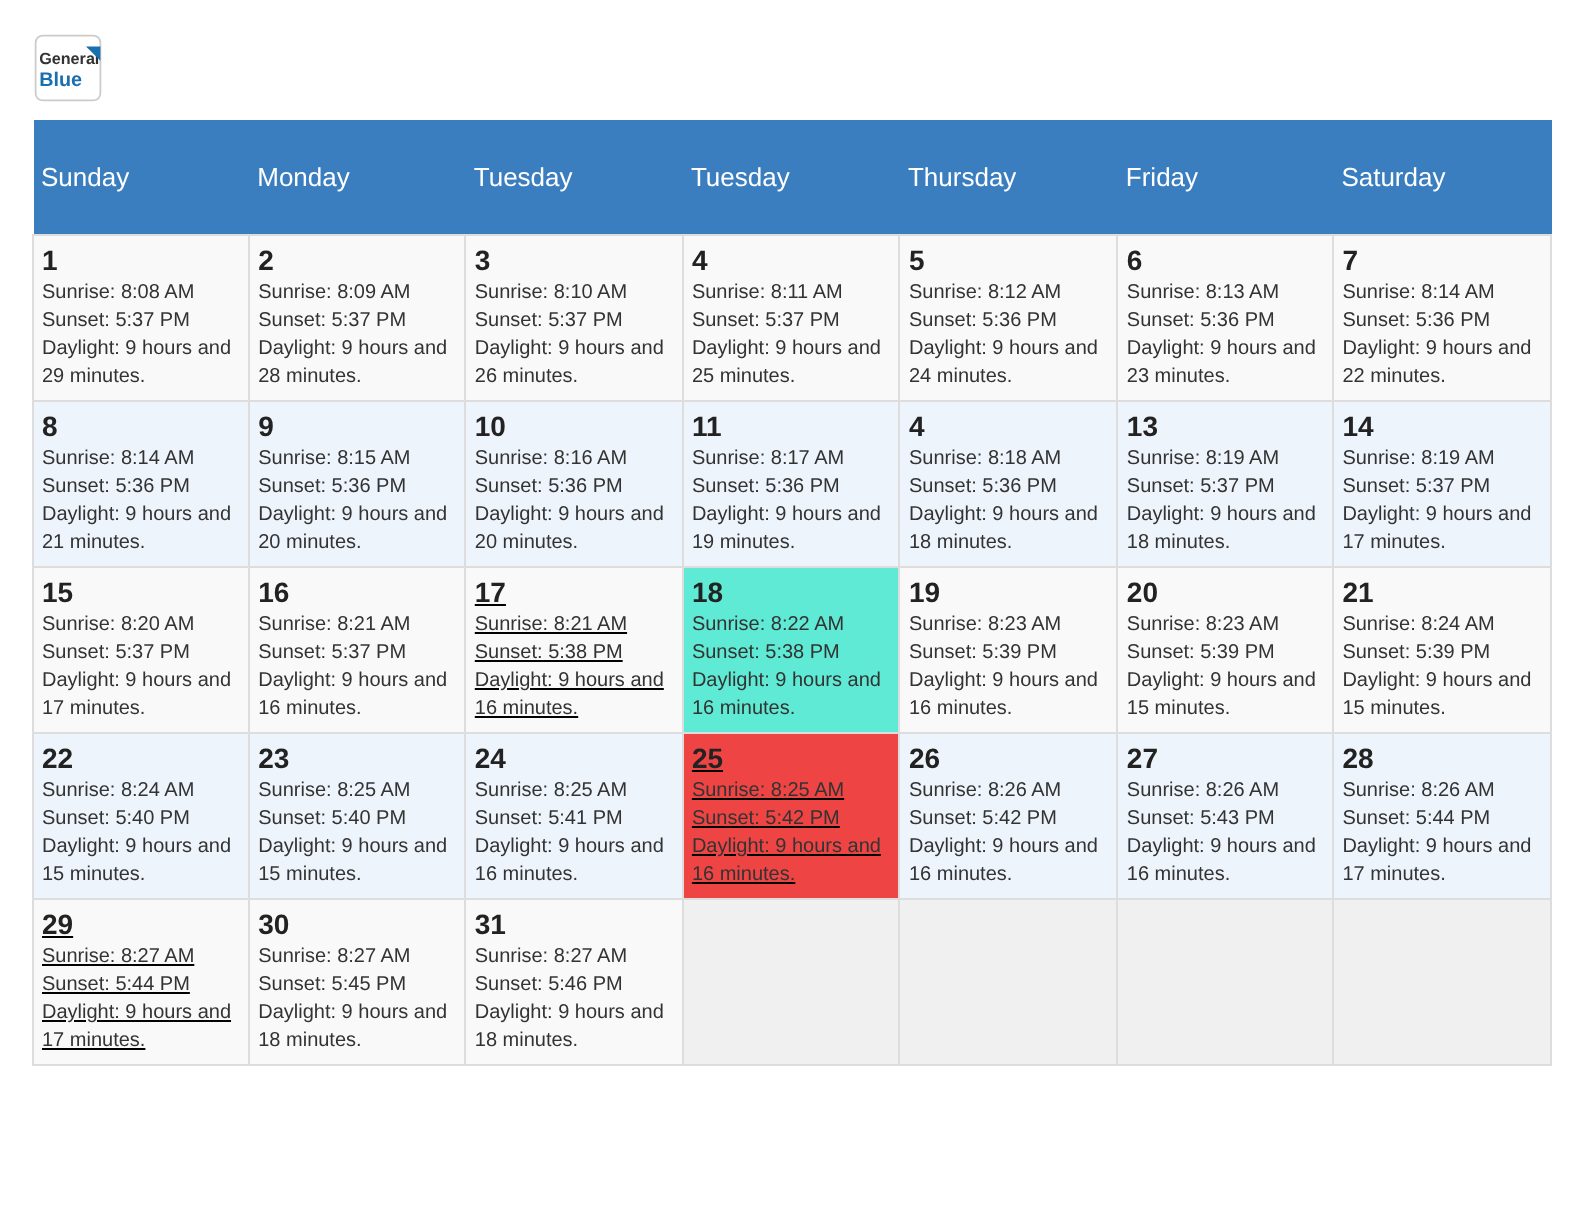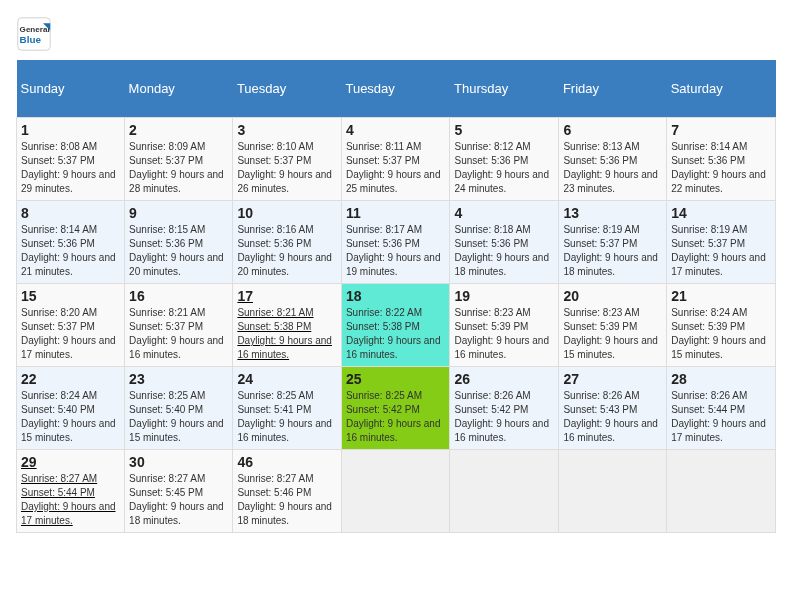--- a/index.html
+++ b/index.html
@@ -308,21 +308,21 @@
           </div>
         </td>
         <td style="background-color: rgb(238, 244, 251);">
           <span class="day-number">24</span>
           <div class="day-info">
             Sunrise: 8:25 AM<br>
             Sunset: 5:41 PM<br>
             Daylight: 9 hours and 16 minutes.
           </div>
         </td>
-        <td style="background-color: #84cc16;">
+        <td style="background-color: #ef4444; text-decoration: underline;">
           <span class="day-number">25</span>
           <div class="day-info">
             Sunrise: 8:25 AM<br>
             Sunset: 5:42 PM<br>
             Daylight: 9 hours and 16 minutes.
           </div>
         </td>
         <td style="background-color: rgb(238, 244, 251);">
           <span class="day-number">26</span>
           <div class="day-info">
@@ -359,21 +359,21 @@
         </td>
         <td style="background-color: rgb(249, 249, 249);">
           <span class="day-number">30</span>
           <div class="day-info">
             Sunrise: 8:27 AM<br>
             Sunset: 5:45 PM<br>
             Daylight: 9 hours and 18 minutes.
           </div>
         </td>
         <td style="background-color: rgb(249, 249, 249);">
-          <span class="day-number">46</span>
+          <span class="day-number">31</span>
           <div class="day-info">
             Sunrise: 8:27 AM<br>
             Sunset: 5:46 PM<br>
             Daylight: 9 hours and 18 minutes.
           </div>
         </td>
         <td class="empty-cell"></td>
         <td class="empty-cell"></td>
         <td class="empty-cell"></td>
         <td class="empty-cell"></td>

